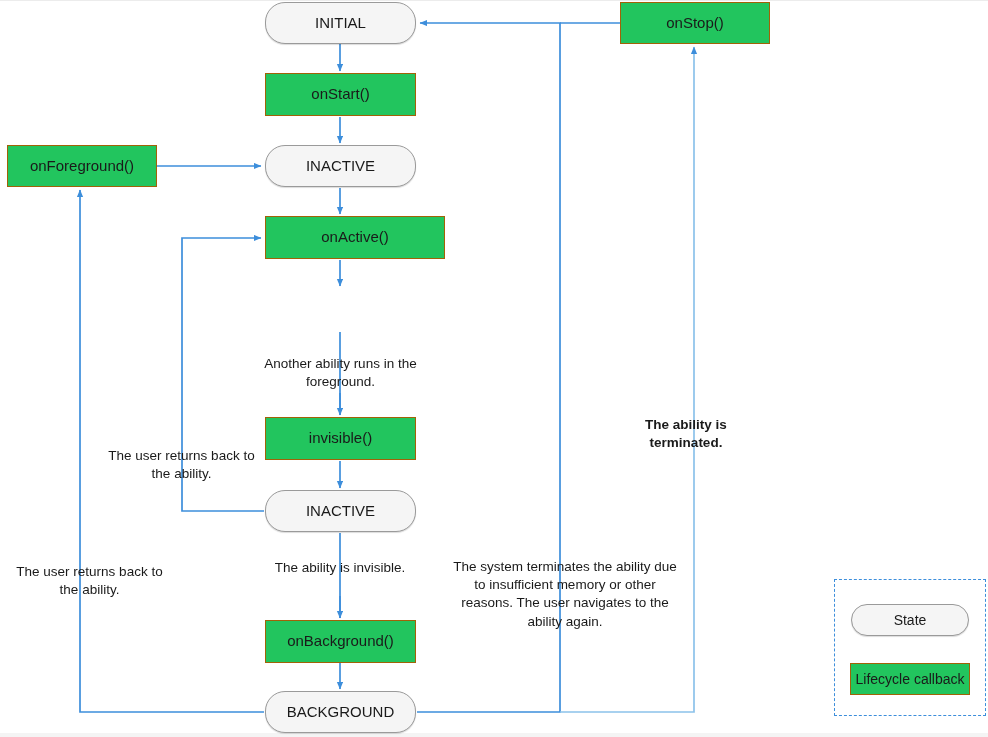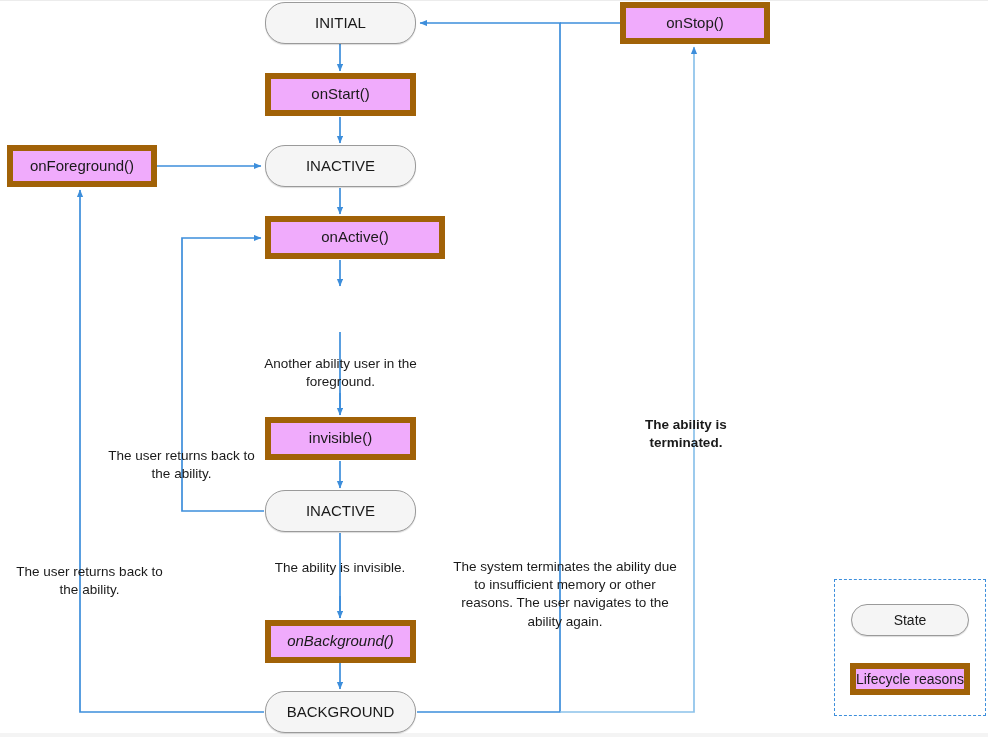--- a/index.html
+++ b/index.html
@@ -29,22 +29,22 @@
     line-height:1.1;
     white-space:nowrap;
   }
   .state{
     background:#f5f5f5;
     border:1px solid #9a9a9a;
     border-radius:20px;
     box-shadow:0 1px 1px rgba(0,0,0,0.14);
   }
   .callback{
-    background:#f0abfc;
-    border:6px solid #a16207;
+    background:#22c55e;
+    border:1px solid #a16207;
     border-radius:0;
   }
   .note{
     position:absolute;
     font-size:13.5px;
     color:#1a1a1a;
     text-align:center;
     line-height:1.35;
   }
   .legend-box{
@@ -115,36 +115,36 @@
 
   <div class="node callback" style="left:7px;top:144px;width:150px;height:42px;">onForeground()</div>
 
   <div class="node callback" style="left:265px;top:215px;width:180px;height:43px;">onActive()</div>
 
 
   <div class="node callback" style="left:265px;top:416px;width:151px;height:43px;">invisible()</div>
 
   <div class="node state" style="left:265px;top:489px;width:151px;height:42px;">INACTIVE</div>
 
-  <div class="node callback" style="left:265px;top:619px;width:151px;height:43px;font-style:italic;">onBackground()</div>
+  <div class="node callback" style="left:265px;top:619px;width:151px;height:43px;">onBackground()</div>
 
   <div class="node state" style="left:265px;top:690px;width:151px;height:42px;">BACKGROUND</div>
 
   <div class="node callback" style="left:620px;top:1px;width:150px;height:42px;">onStop()</div>
 
-  <div class="note" style="left:258px;top:354px;width:165px;">Another ability user in the foreground.</div>
+  <div class="note" style="left:258px;top:354px;width:165px;">Another ability runs in the foreground.</div>
 
   <div class="note" style="left:104px;top:446px;width:155px;">The user returns back to the ability.</div>
 
   <div class="note" style="left:12px;top:562px;width:155px;">The user returns back to the ability.</div>
 
   <div class="note" style="left:270px;top:558px;width:140px;">The ability is invisible.</div>
 
   <div class="note" style="left:449px;top:557px;width:232px;">The system terminates the ability due to insufficient memory or other reasons. The user navigates to the ability again.</div>
 
   <div class="note" style="left:620px;top:415px;width:132px;font-weight:bold;">The ability is terminated.</div>
 
   <div class="legend-box">
     <div class="legend-item state" style="left:16px;top:24px;width:118px;height:32px;">State</div>
-    <div class="legend-item callback" style="left:15px;top:83px;width:120px;height:32px;">Lifecycle reasons</div>
+    <div class="legend-item callback" style="left:15px;top:83px;width:120px;height:32px;">Lifecycle callback</div>
   </div>
 
 </div>
 
 </body></html>

